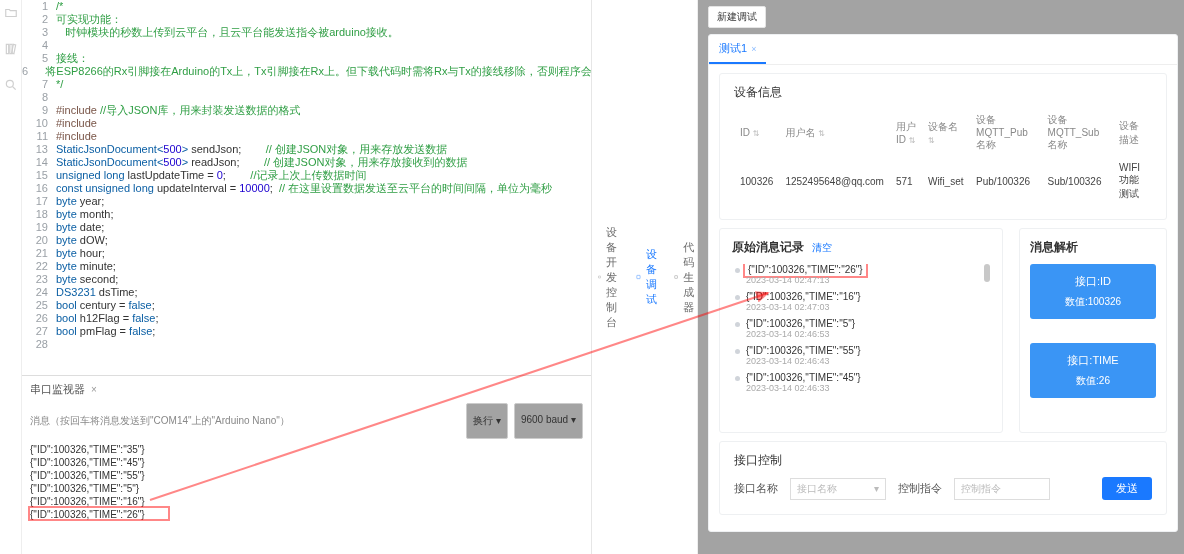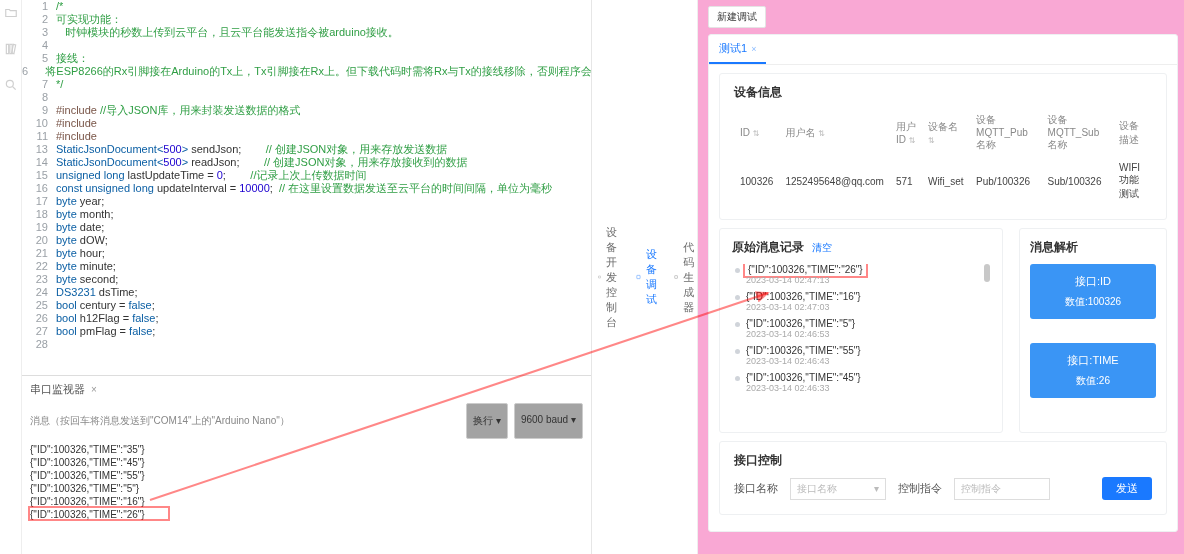--- a/index.html
+++ b/index.html
@@ -26,29 +26,29 @@
 .sel{border:1px solid #ccc;font-size:10px;padding:10px 6px;background:#a3a3a3;border-radius:2px;}
 .monitor-lines{font-family:Consolas,monospace;font-size:10px;color:#333;line-height:13px;}
 .mon-wrap{position:relative;}
 .red-box{position:absolute;border:2px solid #ff000078;pointer-events:none;}
 
 .nav-panel{width:106px;font-size:11px;padding:8px 6px;display:flex;flex-direction:row;gap:10px;border-right:1px solid #eee;}
 .nav-item{display:flex;align-items:center;gap:5px;color:#6b6b6b;cursor:pointer;}
 .nav-item.active{color:#1a79ff;}
 .nav-item svg{width:12px;height:12px;}
 
-.right-pane{flex:1;background:#f9a8d4;padding:6px 6px 6px 10px;overflow:hidden;}
+.right-pane{flex:1;background:#a3a3a3;padding:6px 6px 6px 10px;overflow:hidden;}
 .new-btn{font-size:10px;border:1px solid #e4e4e4;background:#fff;padding:3px 8px;border-radius:2px;margin-bottom:6px;display:inline-block;}
 .card{background:#fff;border:1px solid #eef0f2;border-radius:3px;margin-bottom:8px;}
 .tabs{display:flex;border-bottom:1px solid #eee;font-size:11px;}
 .tab{padding:6px 10px;color:#1a79ff;border-bottom:2px solid #1a79ff;display:flex;align-items:center;gap:4px;}
 .tab .x{font-size:9px;opacity:.5;}
 
 .dev-card{padding:10px 14px 12px;}
-.dev-title{font-size:12px;font-weight:700;margin-bottom:8px;}
+.dev-title{font-size:12px;font-weight:400;margin-bottom:8px;}
 .dev-table{width:100%;font-size:10px;border-collapse:collapse;}
 .dev-table th{color:#888;font-weight:400;text-align:left;padding:4px 6px;}
 .dev-table td{padding:6px 6px;color:#444;}
 .sort{font-size:8px;color:#bbb;}
 
 .row2{display:flex;gap:16px;}
 .msg-card{flex:1;padding:10px 12px;}
 .msg-title{font-size:12px;font-weight:600;display:flex;align-items:center;gap:8px;}
 .clear-link{color:#1a79ff;font-size:10px;font-weight:400;cursor:pointer;}
 .msg-list{margin-top:8px;max-height:132px;overflow:hidden;position:relative;}

